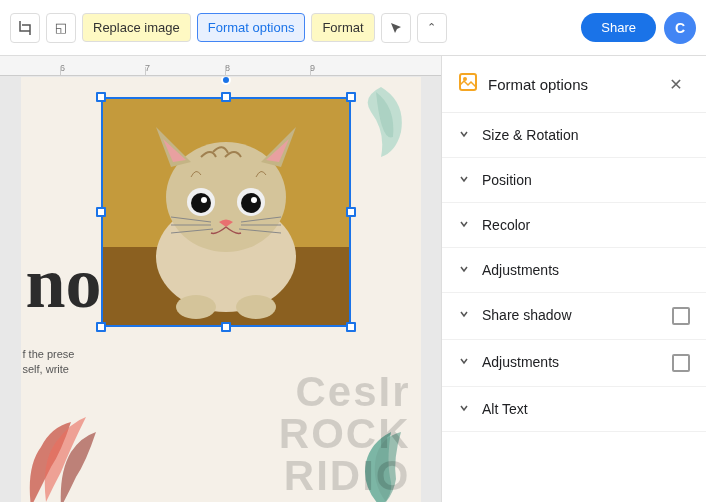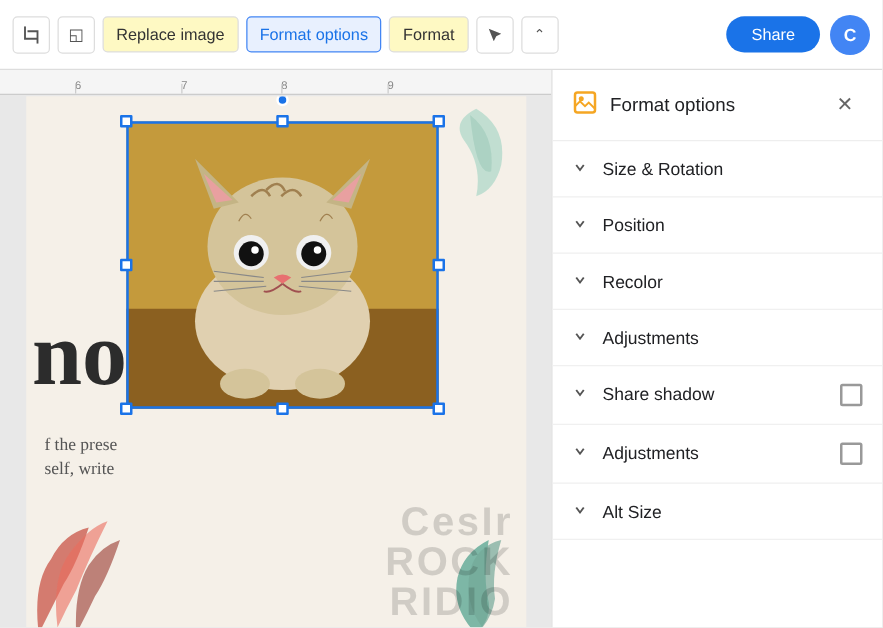--- a/index.html
+++ b/index.html
@@ -186,27 +186,26 @@
       left: 5px;
       top: 170px;
       font-size: 72px;
       font-weight: bold;
       color: #2c2c2c;
       font-family: serif;
       line-height: 1;
     }
     .slide-text-body {
       position: absolute;
-      left: 15px;
+      left: 2px;
       top: 270px;
-      font-size: 14px;
+      font-size: 11px;
       color: #555;
       width: 70px;
       line-height: 1.4;
-      font-family: Liberation Serif, serif;
     }
 
     
     .image-container {
       position: absolute;
       top: 20px;
       left: 80px;
       width: 250px;
       height: 230px;
     }
@@ -304,21 +303,21 @@
       border-radius: 2px;
       background: #fff;
       flex-shrink: 0;
     }
 
     
     .watermark {
       position: absolute;
       bottom: 10px;
       right: 10px;
-      font-size: 32px;
+      font-size: 42px;
       font-weight: 900;
       color: rgba(0,0,0,0.15);
       text-align: right;
       line-height: 1;
       font-family: 'Arial Black', sans-serif;
       letter-spacing: 2px;
     }
   </style>
 </head>
 <body>
@@ -512,18 +511,18 @@
           <span class="panel-item-chevron"><svg width="12" height="12" viewBox="0 0 12 12">
               <path d="M3 4l3 4 3-4" stroke="#555" stroke-width="1.5" fill="none"></path>
             </svg></span>
           <span class="panel-item-label">Adjustments</span>
           <div class="panel-item-checkbox"></div>
         </div>
         <div class="panel-item">
           <span class="panel-item-chevron"><svg width="12" height="12" viewBox="0 0 12 12">
               <path d="M3 4l3 4 3-4" stroke="#555" stroke-width="1.5" fill="none"></path>
             </svg></span>
-          <span class="panel-item-label">Alt Size</span>
+          <span class="panel-item-label">Alt Text</span>
         </div>
       </div>
   </div>
 
 </div>
 
 </body></html>

